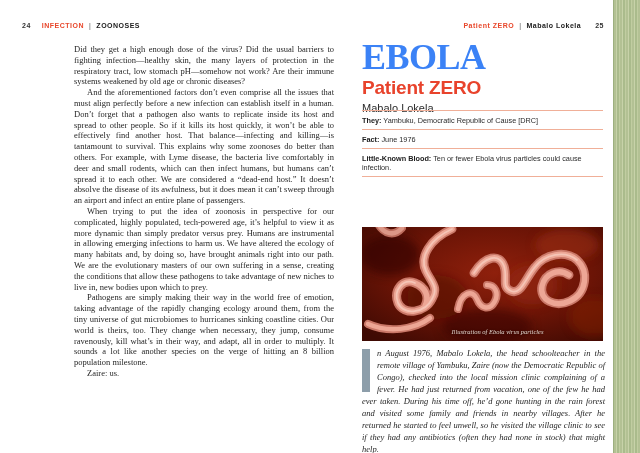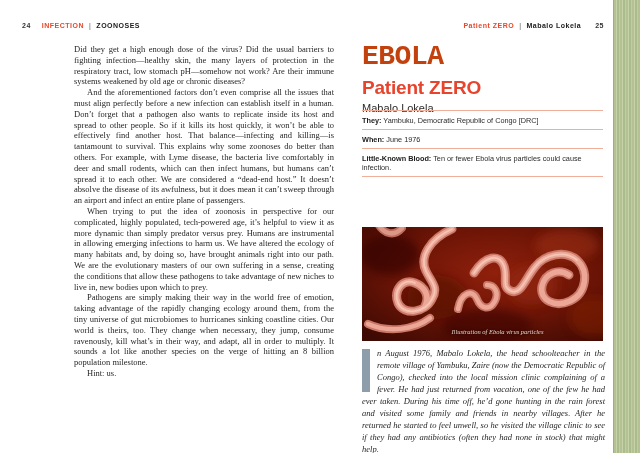--- a/index.html
+++ b/index.html
@@ -39,23 +39,23 @@
     font-family:"Liberation Serif", serif;
     font-size:8.5px; line-height:10.8px;
     text-align:justify; color:#262626;margin-left:38px;
   }
   .left-body p { margin:0; }
   .left-body p.indent { text-indent:13px; }
 
   
   .title-block { position:absolute; left:362px; top:38px; width:242px; }
   .title-main {
-    font-size:28px; font-weight:800; letter-spacing:-0.5px;
-    line-height:38px; color:#c2410c;
-    font-family:Liberation Mono, monospace;
+    font-size:36px; font-weight:800; letter-spacing:-0.5px;
+    line-height:38px; color:#3b82f6;
+    font-family:Liberation Serif, serif;
   }
   .title-sub {
     font-size:19px; font-weight:800; letter-spacing:-0.2px;
     line-height:21px; color:#e8432c; margin-top:1px;
   }
   .title-person {
     font-size:11px; font-weight:400; color:#2b2b2b; margin-top:4px;
   }
 
   
@@ -109,41 +109,41 @@
     <span class="accent">INFECTION</span>
     <span class="divider">|</span>
     <span>ZOONOSES</span>
   </div>
 
   <div class="left-body">
     <p>Did they get a high enough dose of the virus? Did the usual barriers to fighting infection—healthy skin, the many layers of protection in the respiratory tract, low stomach pH—somehow not work? Are their immune systems weakened by old age or chronic diseases?</p>
     <p class="indent">And the aforementioned factors don’t even comprise all the issues that must align perfectly before a new infection can establish itself in a human. Don’t forget that a pathogen also wants to replicate inside its host and spread to other people. So if it kills its host quickly, it won’t be able to effectively find another host. That balance—infecting and killing—is tantamount to survival. This explains why some zoonoses do better than others. For example, with Lyme disease, the bacteria live comfortably in deer and small rodents, which can then infect humans, but humans can’t spread it to each other. We are considered a “dead-end host.” It doesn’t absolve the disease of its awfulness, but it does mean it can’t sweep through an airport and infect an entire plane of passengers.</p>
     <p class="indent">When trying to put the idea of zoonosis in perspective for our complicated, highly populated, tech-powered age, it’s helpful to view it as more dynamic than simply predator versus prey. Humans are instrumental in allowing emerging infections to harm us. We have altered the ecology of many habitats and, by doing so, have brought animals right into our path. We are the evolutionary masters of our own suffering in a sense, creating the conditions that allow these pathogens to take advantage of new niches to live in, new bodies upon which to prey.</p>
     <p class="indent">Pathogens are simply making their way in the world free of emotion, taking advantage of the rapidly changing ecology around them, from the tiny universe of gut microbiomes to hurricanes sinking coastline cities. Our world is theirs, too. They change when necessary, they jump, consume ravenously, kill what’s in their way, and adapt, all in order to multiply. It sounds a lot like another species on the verge of hitting an 8 billion population milestone.</p>
-    <p class="indent">Hint: us.</p>
+    <p class="indent">Zaire: us.</p>
   </div>
 </div>
 
 <div>
   <div class="runhead runhead-right">
     <span class="accent">Patient ZERO</span>
     <span class="divider">|</span>
     <span>Mabalo Lokela</span>
     <span class="pgnum">25</span>
   </div>
 
   <div class="title-block">
     <div class="title-main">EBOLA</div>
     <div class="title-sub">Patient ZERO</div>
     <div class="title-person">Mabalo Lokela</div>
   </div>
 
   <div class="facts">
-    <div class="fact-row"><span class="fact-label">They:</span><span> Yambuku, Democratic Republic of Congo [DRC]</span></div>
-    <div class="fact-row"><span class="fact-label">When:</span><span> June 1976</span></div>
+    <div class="fact-row"><span class="fact-label">They:</span><span> Yambuku, Democratic Republic of Cause [DRC]</span></div>
+    <div class="fact-row"><span class="fact-label">Fact:</span><span> June 1976</span></div>
     <div class="fact-row"><span class="fact-label">Little-Known Blood:</span><span> Ten or fewer Ebola virus particles could cause infection.</span></div>
   </div>
 
   <div class="photo">
     <svg viewBox="0 0 241 114">
       <defs>
         <radialGradient id="bgG" cx="55%" cy="40%" r="75%">
           <stop offset="0%" stop-color="#8f200c"></stop>
           <stop offset="55%" stop-color="#6b1406"></stop>
           <stop offset="100%" stop-color="#3f0a03"></stop>

